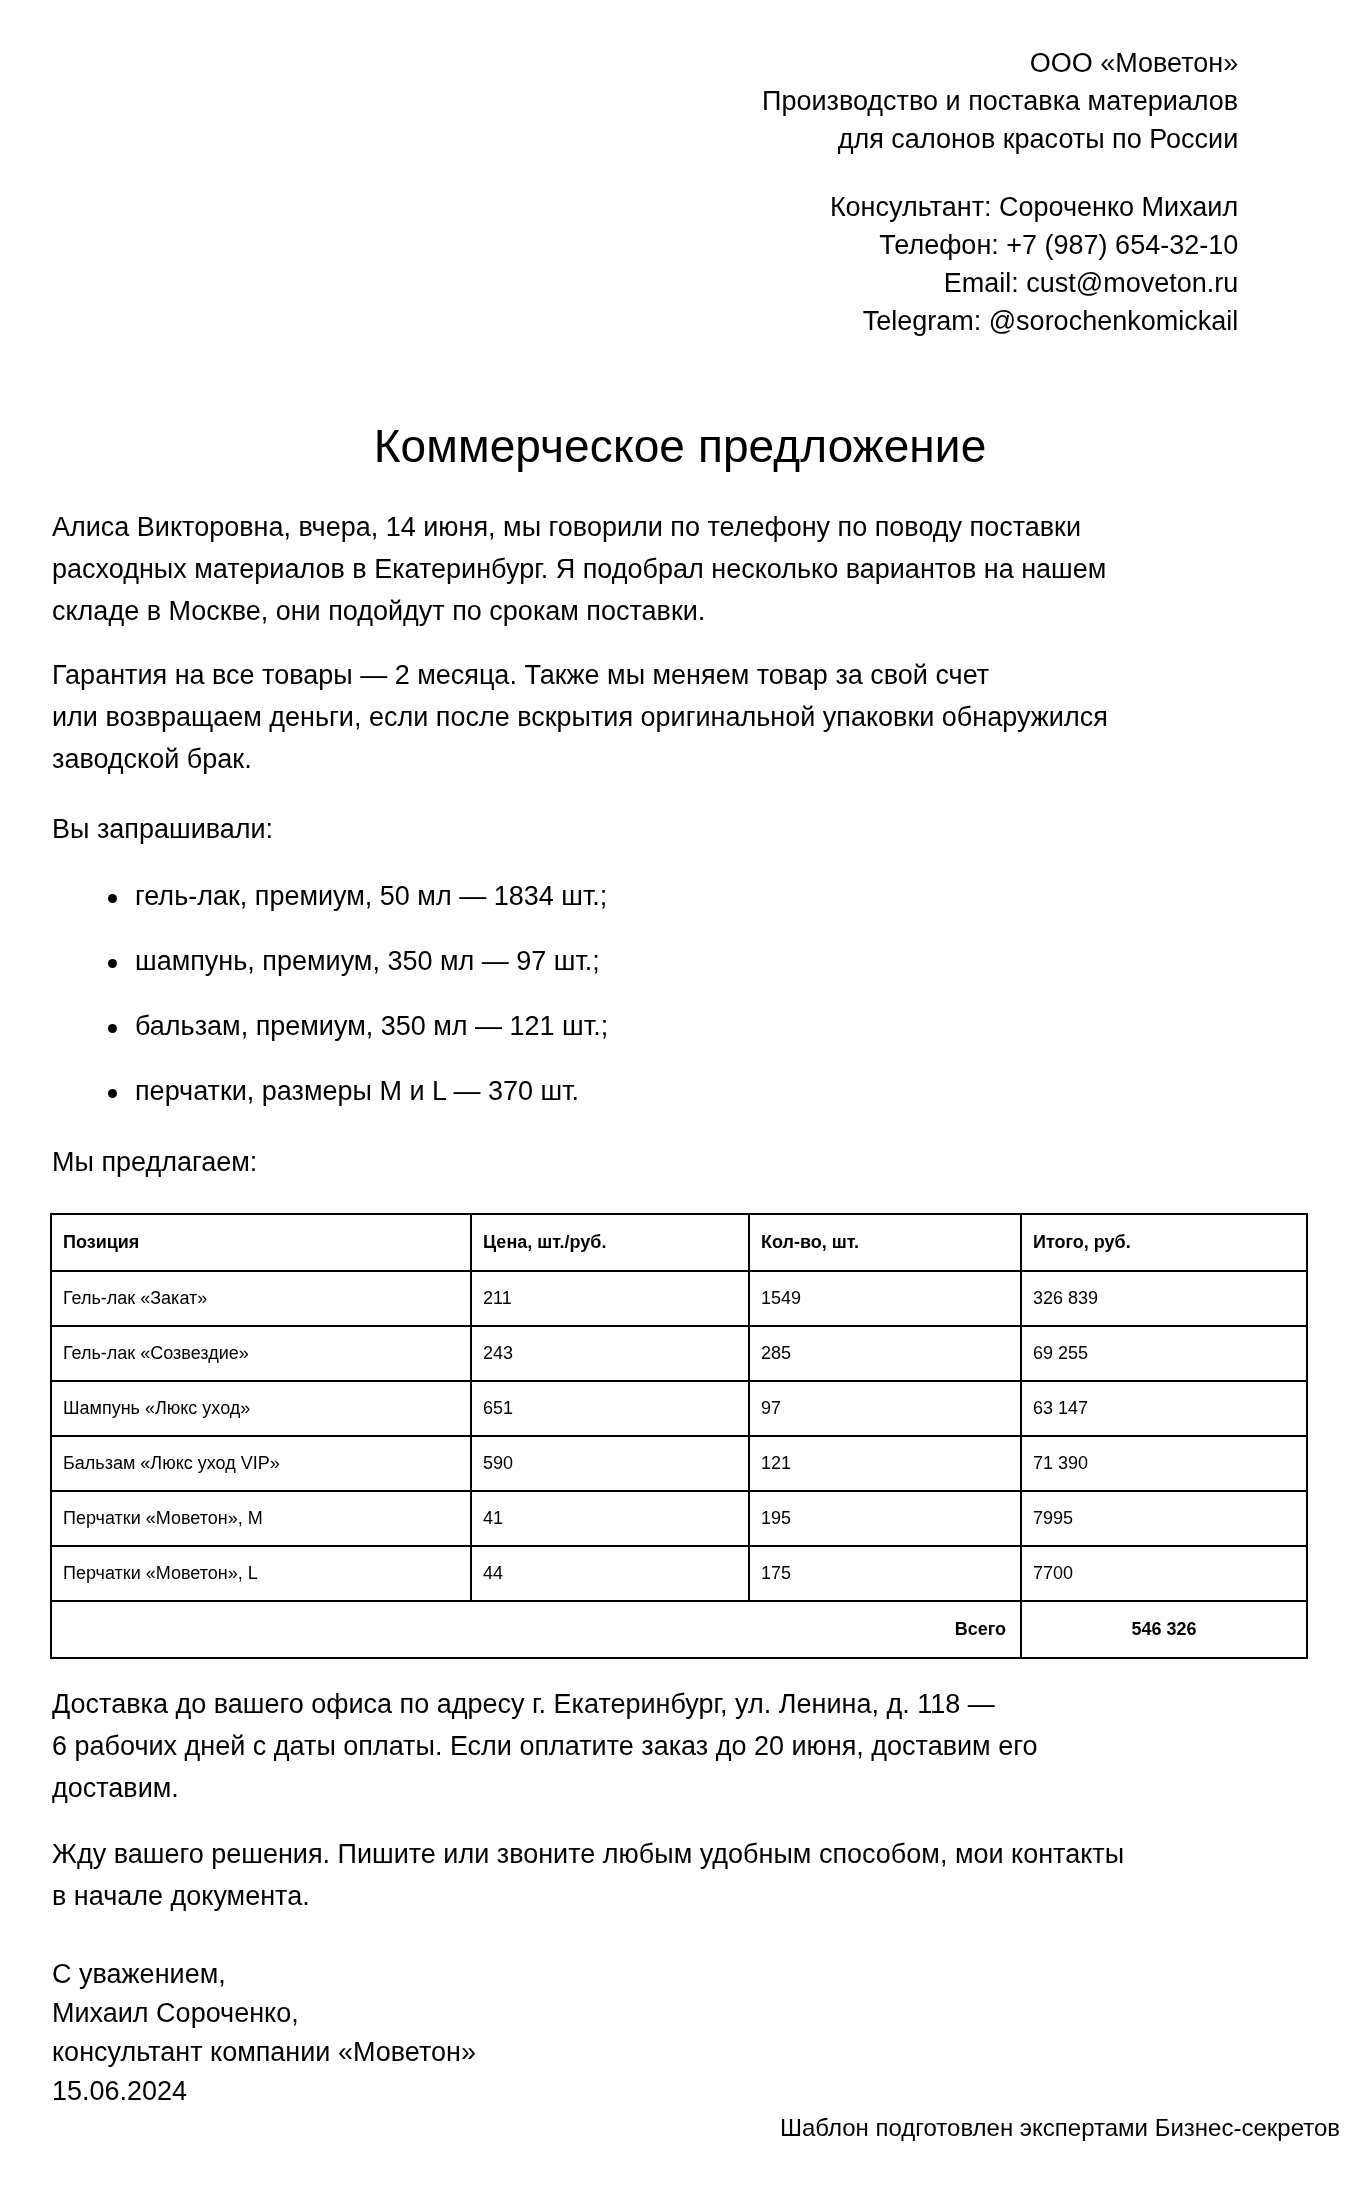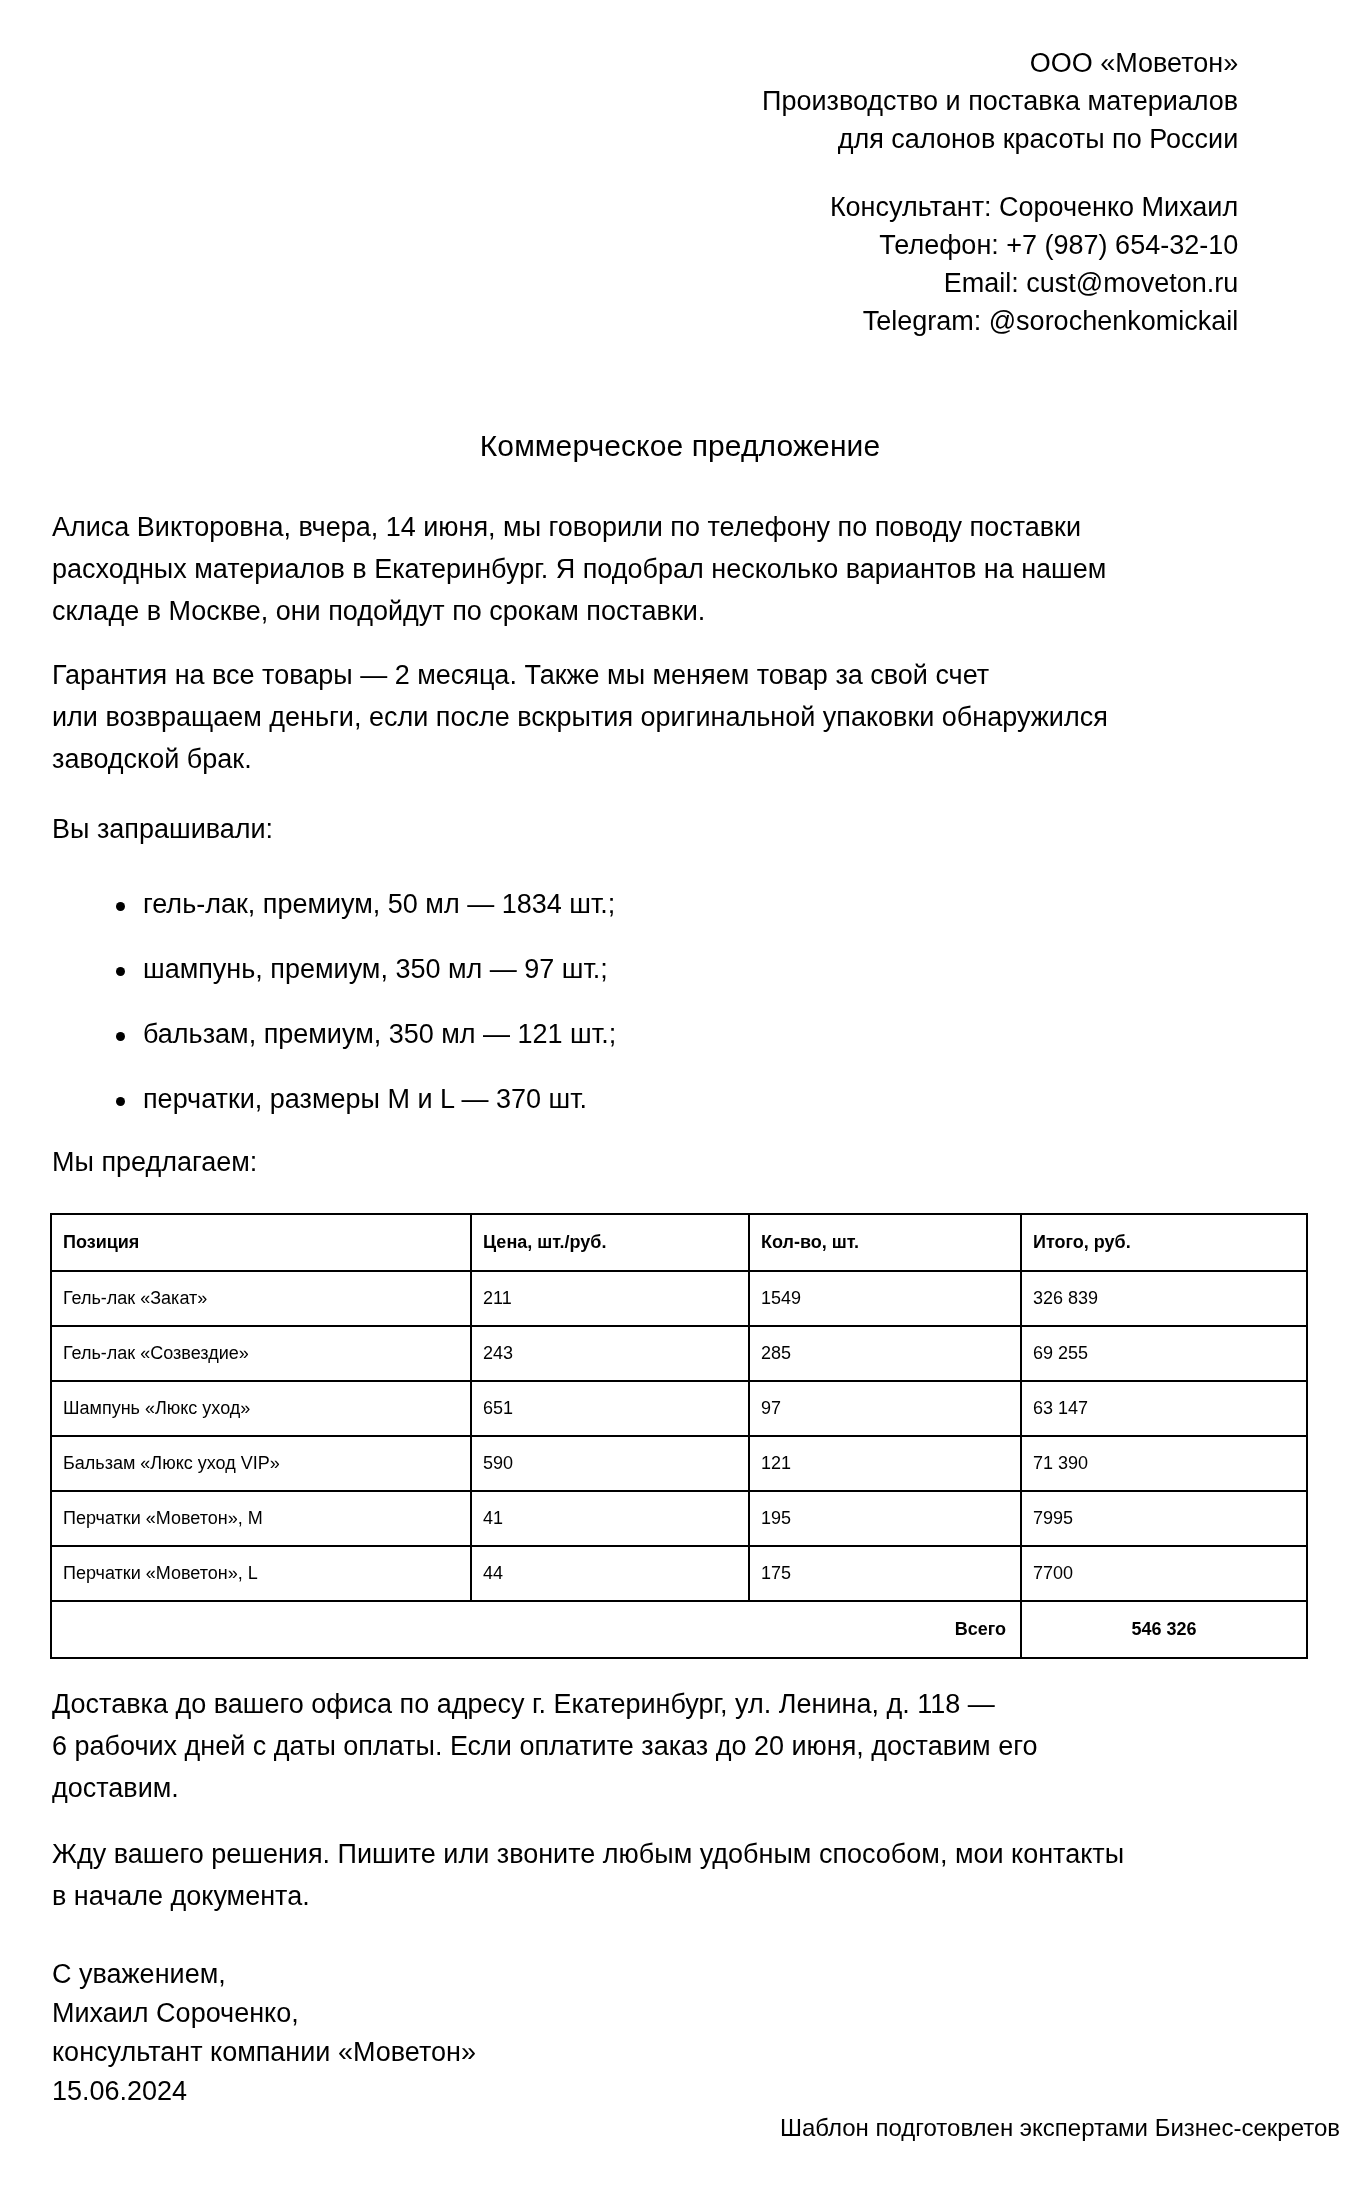--- a/index.html
+++ b/index.html
@@ -36,21 +36,21 @@
   .letterhead .lh-line { display: block; text-align: right; }
   .letterhead .lh-gap { display: block; height: 30px; }
 
   
   .doc-title {
     position: absolute;
     left: 0;
     top: 425px;
     width: 1360px;
     text-align: center;
-    font-size: 30px;
+    font-size: 46px;
     line-height: 42px;
     letter-spacing: 0.1px;
   }
 
   
   .body-block {
     position: absolute;
     left: 52px;
     font-size: 27px;
     line-height: 42px;
@@ -63,21 +63,21 @@
   #label-offer  { top: 1141px; }
   #para-delivery{ top: 1683px; }
   #para-closing { top: 1833px; }
   #signature    { top: 1955px; line-height: 39px; }
 
   
   .bullets {
     position: absolute;
     left: 52px;
     top: 860px;
-    margin: 12px;
+    margin: 4px;
     padding: 0;
     list-style: none;
     font-size: 27px;
   }
   .bullets li {
     position: relative;
     padding-left: 79px;
     height: 65px;
     line-height: 65px;
     white-space: nowrap;

